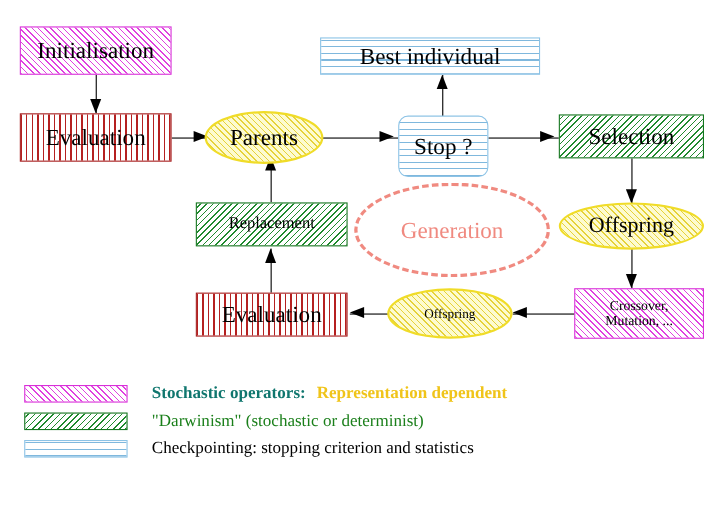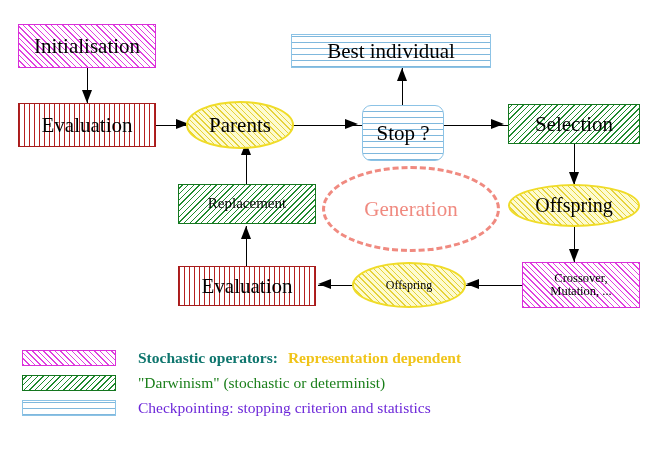--- a/index.html
+++ b/index.html
@@ -85,21 +85,21 @@
 
   
   #legend { position: absolute; left: 22px; top: 345px; }
   .legend-row { position: relative; height: 25px; display: flex; align-items: center; }
   .legend-swatch { width: 94px; height: 16px; box-sizing: border-box; flex: 0 0 auto; }
   .legend-text { margin-left: 22px; font-size: 15.5px; white-space: nowrap; }
   .lg-magenta  { color: #0f766e; font-weight: bold; }
   .lg-yellow   { color: #f0c419; font-weight: bold; margin-left: 10px; }
   .lg-green    { color: #1a7f1a; }
   .lg-red      { color: #cc0000; font-weight: bold; }
-  .lg-blue     { color: #6d28d9; }
+  .lg-blue     { color: #000000; }
 </style>
 </head>
 <body>
 
 <div id="canvas">
 
   <div class="conn v" style="left:87px; top:67px; height:36px;"></div>
   <div class="arrow down" style="left:82px; top:90px;"></div>
 
   <div class="conn h" style="left:156px; top:125px; width:50px;"></div>

